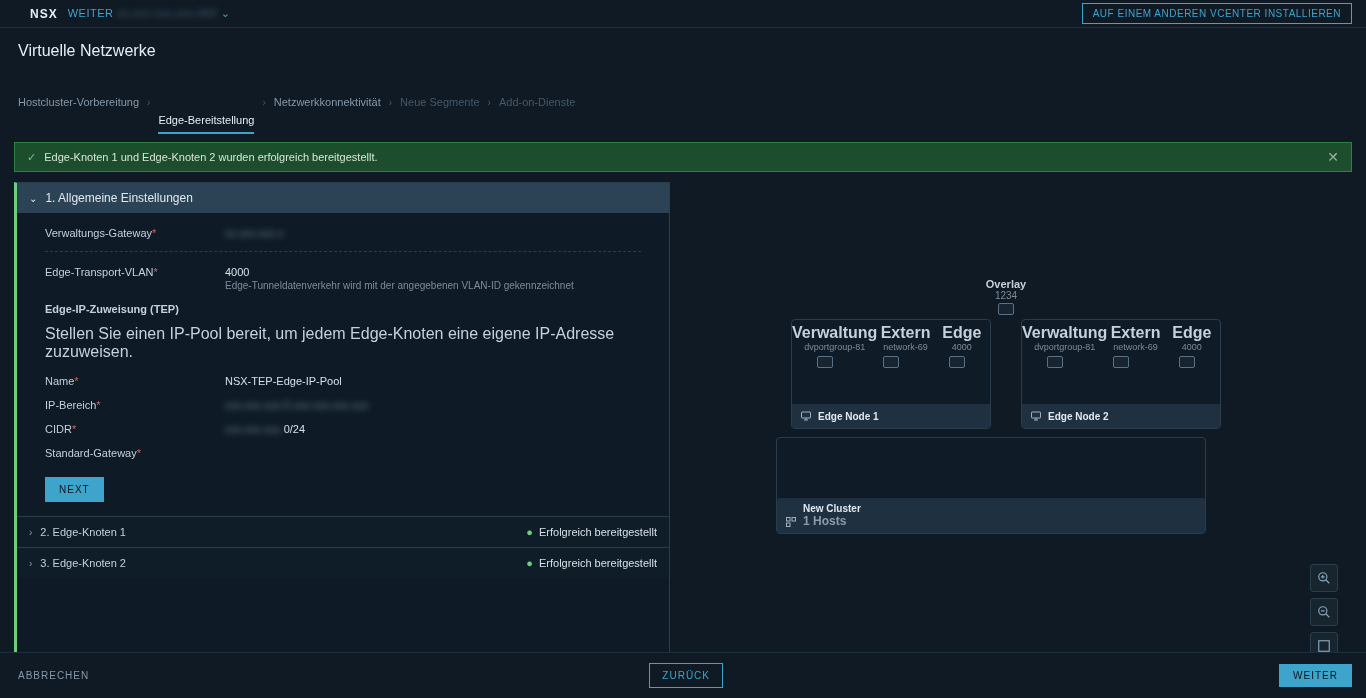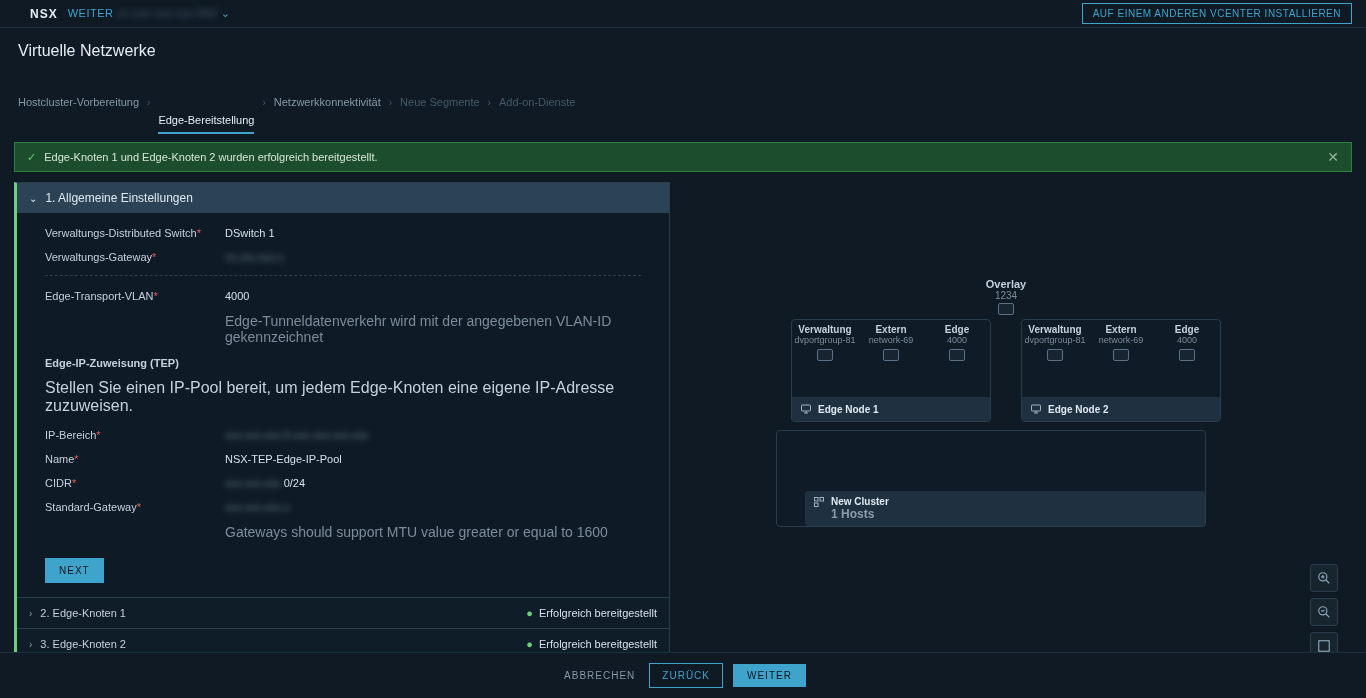--- a/index.html
+++ b/index.html
@@ -101,22 +101,22 @@
   width: 180px;
   color: #c5d1dc;
 }
 .field-label .req { color: #e05c5c; }
 .field-value {
   color: #d7e0e8;
   flex: 1;
 }
 .field-hint {
   color: #7c8c9b;
-  font-size: 14px;
-  margin-top: 11px;
+  font-size: 10px;
+  margin-top: 2px;
 }
 .divider-dashed {
   border: none;
   border-top: 1px dashed #2a3d4d;
   margin: 10px 0 14px;
 }
 .section-sub {
   color: #c5d1dc;
   font-size: 11px;
   margin-bottom: 10px;
@@ -175,21 +175,21 @@
 .nodes-row { display: flex; gap: 30px; justify-content: center; }
 .node-box {
   border: 1px solid #2a3d4d;
   border-radius: 4px;
   width: 200px;
   padding-top: 4px;
   background: #0f1c27;
 }
 .node-headers { display: flex; justify-content: space-around; text-align: center; }
 .nh { flex: 1; }
-.nh .t { font-size: 10px; color: #c5d1dc; font-weight: 600; }
+.nh .t { font-size: 16px; color: #c5d1dc; font-weight: 600; }
 .nh .s { font-size: 9px; color: #7c8c9b; }
 .ports-row { display: flex; justify-content: space-around; margin-top: 4px; }
 .node-footer {
   background: #1f3040;
   padding: 6px 8px;
   margin-top: 36px;
   display: flex;
   align-items: center;
   gap: 6px;
   font-size: 10px;
@@ -202,26 +202,25 @@
   border: 1px solid #2a3d4d;
   border-radius: 4px;
   margin-top: 8px;
   width: 430px;
   background: #0f1c27;
 }
 .cluster-footer {
   background: #1f3040;
   padding: 5px 8px;
   display: flex;
-  align-items: flex-start;
+  align-items: flex-end;
   gap: 6px;
   font-size: 10px;
   color: #dfe9f1;
   border-radius: 3px;
-  margin-left: 28px;
 }
 .cluster-footer .sub { color: #8a9cad; font-weight: 700; font-size: 12px; }
 .zoom-tools {
   position: absolute;
   right: 14px;
   top: 382px;
   display: flex;
   flex-direction: column;
   gap: 6px;
 }
@@ -235,21 +234,21 @@
   justify-content: center;
   cursor: pointer;
   color: #8aa3b8;
 }
 .footer-bar {
   position: absolute;
   bottom: 0;
   right: 0;
   left: 0;
   display: flex;
-  justify-content: center;
+  justify-content: space-between;
   align-items: center;
   gap: 10px;
   padding: 10px 14px;
   border-top: 1px solid #1e2f3d;
   background: #0f1a24;
 }
 .footer-bar .txtbtn {
   color: #8798a8;
   font-size: 10px;
   letter-spacing: 1px;
@@ -312,55 +311,47 @@
 </div>
 
 <div class="main-area">
   <div class="left-panel">
     <div class="acc-header">
       <span class="arrow">⌄</span>
       <span>1. Allgemeine Einstellungen</span>
     </div>
     <div class="acc-body">
       <div class="field-row">
-        <div class="field-label"><span>Verwaltungs-Distributed Switch</span><span class="req">*</span></div>
-        <div class="field-value">DSwitch 1</div>
-      </div>
-      <div class="field-row">
         <div class="field-label"><span>Verwaltungs-Gateway</span><span class="req">*</span></div>
         <div class="field-value blur">xx.xxx.xxx.x</div>
       </div>
       <hr class="divider-dashed">
       <div class="field-row">
         <div class="field-label"><span>Edge-Transport-VLAN</span><span class="req">*</span></div>
         <div class="field-value">
           <div>4000</div>
           <div class="field-hint">Edge-Tunneldatenverkehr wird mit der angegebenen VLAN-ID gekennzeichnet</div>
         </div>
       </div>
       <div class="section-sub">Edge-IP-Zuweisung (TEP)</div>
       <div class="section-desc">Stellen Sie einen IP-Pool bereit, um jedem Edge-Knoten eine eigene IP-Adresse zuzuweisen.</div>
       <div class="field-row">
+        <div class="field-label"><span>Name</span><span class="req">*</span></div>
+        <div class="field-value">NSX-TEP-Edge-IP-Pool</div>
+      </div>
+      <div class="field-row">
         <div class="field-label"><span>IP-Bereich</span><span class="req">*</span></div>
         <div class="field-value blur">xxx.xxx.xxx.5-xxx.xxx.xxx.xxx</div>
       </div>
       <div class="field-row">
-        <div class="field-label"><span>Name</span><span class="req">*</span></div>
-        <div class="field-value">NSX-TEP-Edge-IP-Pool</div>
-      </div>
-      <div class="field-row">
         <div class="field-label"><span>CIDR</span><span class="req">*</span></div>
         <div class="field-value"><span class="blur">xxx.xxx.xxx.</span>0/24</div>
       </div>
       <div class="field-row">
         <div class="field-label"><span>Standard-Gateway</span><span class="req">*</span></div>
-        <div class="field-value">
-          <div class="blur">xxx.xxx.xxx.x</div>
-          <div class="field-hint">Gateways should support MTU value greater or equal to 1600</div>
-        </div>
       </div>
       <button class="next-btn">NEXT</button>
     </div>
     <div class="acc-collapsed">
       <span class="arrow">›</span>
       <span>2. Edge-Knoten 1</span>
       <span class="status">
           <span class="dot">●</span>
           <span>Erfolgreich bereitgestellt</span>
         </span>

